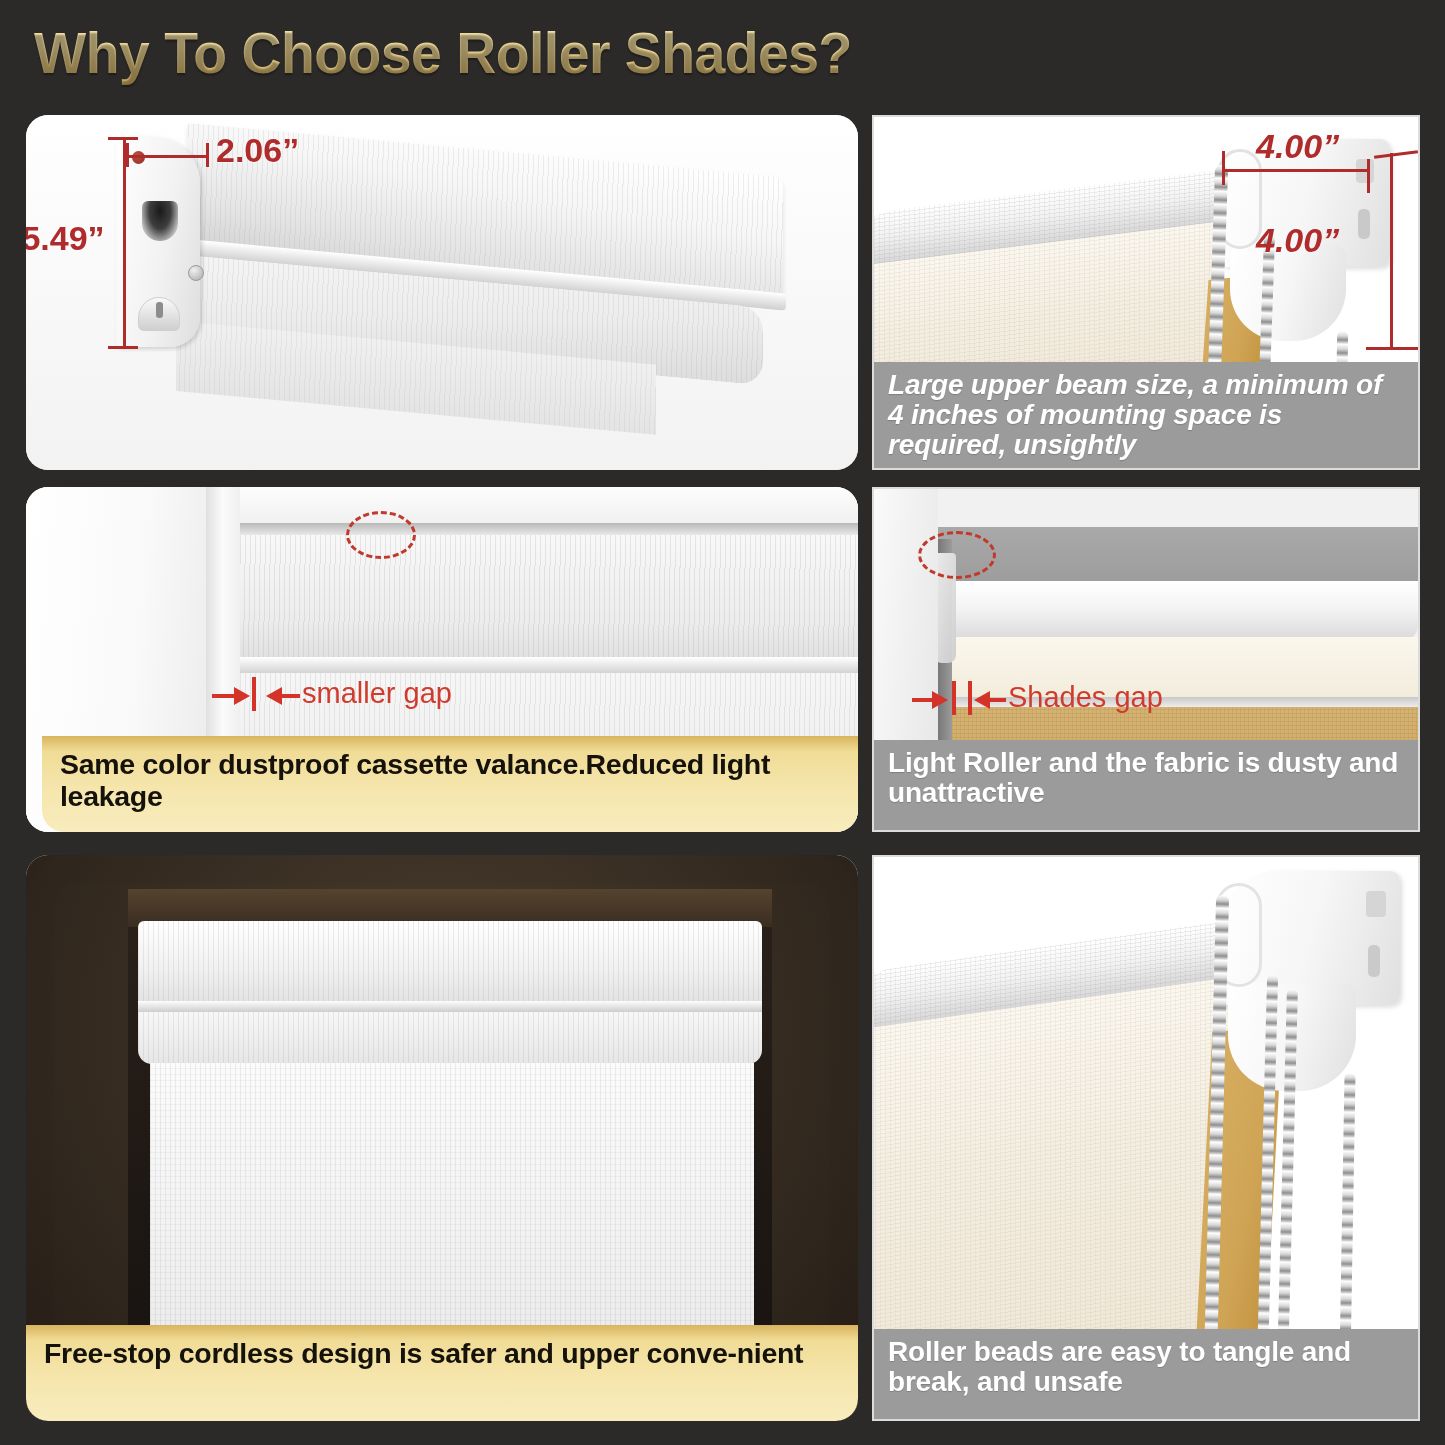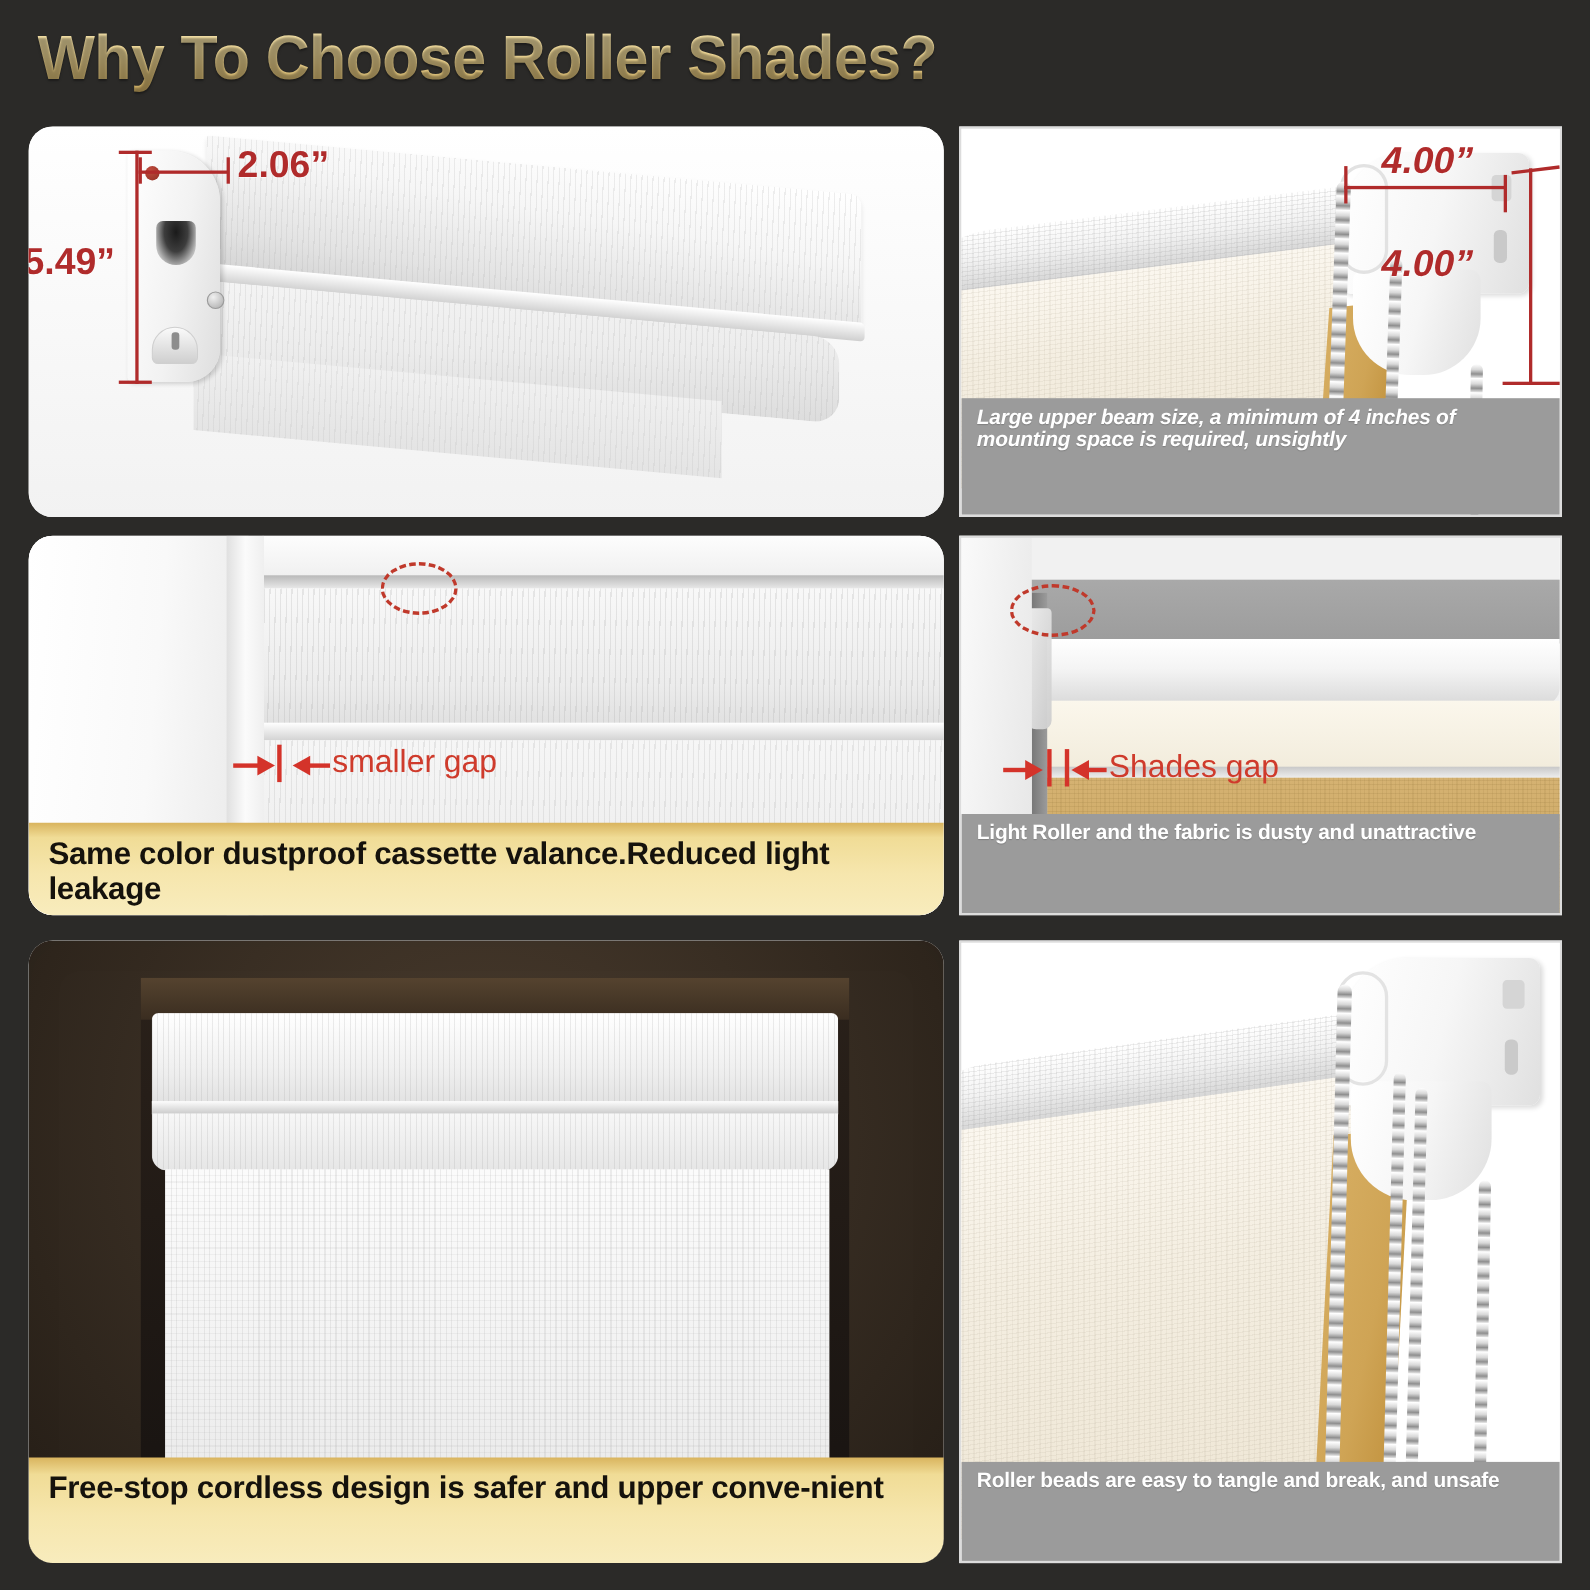--- a/index.html
+++ b/index.html
@@ -60,21 +60,21 @@
     letter-spacing:-0.3px;
     font-stretch:condensed;
   }
   .cap-gray {
     position:absolute;
     left:0; bottom:0;
     width:100%;
     background:#9b9b9b;
     padding:8px 14px 8px 14px;
     color:#ffffff;
-    font-size:19px;
+    font-size:28px;
     font-weight:bold;
     line-height:1.07;
     letter-spacing:-0.2px;
     text-shadow:0 1px 1px rgba(0,0,0,0.18);
     font-stretch:condensed;
   }
 
   
   .dim {
     position:absolute;
@@ -455,21 +455,21 @@
     <div class="dashcircle" style="left:320px; top:24px; width:70px; height:48px;"></div>
 
     <div class="arrow-stem" style="left:186px; top:207px; width:24px;"></div>
     <div class="arrow-r" style="left:208px; top:200px;"></div>
     <div class="gap-bar" style="left:226px; top:190px; height:34px;"></div>
     <div class="arrow-l" style="left:240px; top:200px;"></div>
     <div class="arrow-stem" style="left:254px; top:207px; width:20px;"></div>
     <div class="gapLabel" style="left:276px; top:190px;">smaller gap</div>
   </div>
 
-  <div class="cap-gold" style="height:84px;">Same color dustproof cassette valance.Reduced light leakage</div>
+  <div class="cap-gold" style="height:96px;margin-left:16px;">Same color dustproof cassette valance.Reduced light leakage</div>
 </div>
 
 <div class="panel right" style="left:872px; top:487px; width:548px; height:345px;">
   <div class="photo">
     <div class="p4-wall"></div>
     <div class="p4-grayband"></div>
     <div class="p4-tube"></div>
     <div class="p4-cream"></div>
     <div class="p4-edge"></div>
     <div class="p4-tan"></div>

